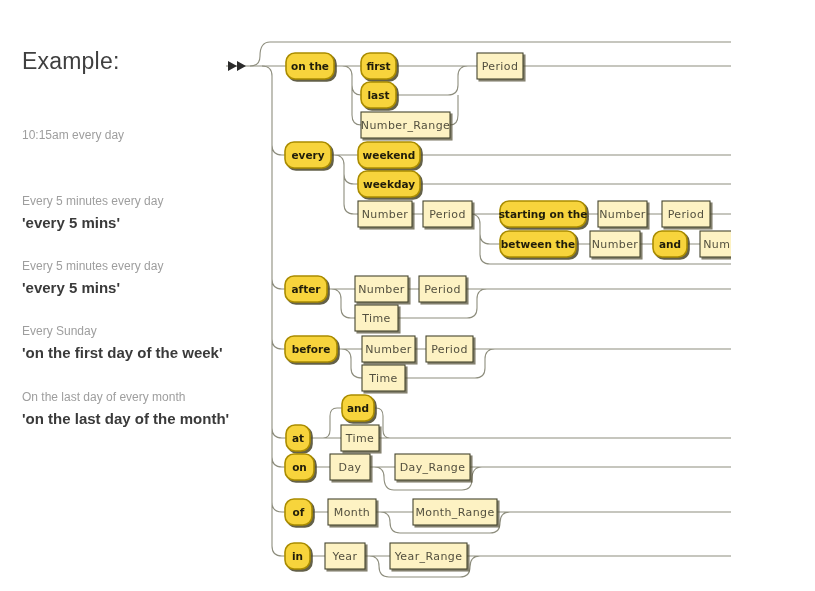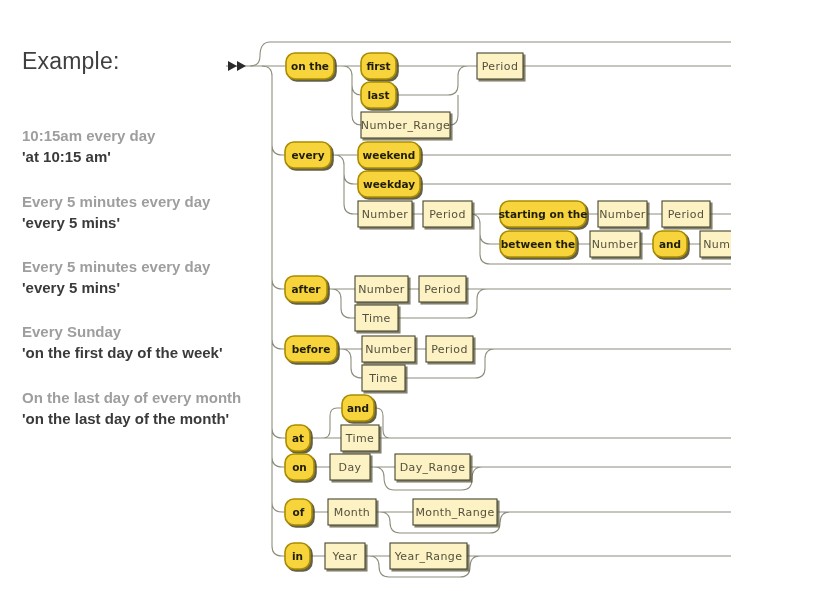--- a/index.html
+++ b/index.html
@@ -1,41 +1,40 @@
 <!DOCTYPE html>
 <html><head>
 <meta charset="utf-8">
 <style>
   html,body{margin:0;padding:0;background:#fff;}
   #app{position:relative;width:731px;height:591px;background:#ffffff;overflow:hidden;
        font-family:"Liberation Sans",sans-serif;}
   .heading{position:absolute;left:22px;top:48px;font-size:23px;color:#3f3f3f;letter-spacing:.2px;}
   .ex{position:absolute;left:22px;width:230px;}
-  .ex .desc{font-size:15px;line-height:21px;color:#9e9e9e;font-weight:bold;}
+  .ex .desc{font-size:12px;line-height:21px;color:#9e9e9e;}
   .ex .code{font-size:15px;line-height:22px;color:#3a3a3a;font-weight:bold;}
   svg{position:absolute;left:0;top:0;}
   .rail{stroke:#8e8e7e;stroke-width:1.1;fill:none;}
   .term{filter:drop-shadow(2px 2px 0 rgba(72,68,40,.85));}
   .term rect{fill:#f7d43c;stroke:#aa8c00;stroke-width:1.6;}
   .term text{font-family:"DejaVu Sans",sans-serif;font-size:10.5px;font-weight:bold;fill:#201d0a;text-anchor:middle;}
   .nt{filter:drop-shadow(2.5px 2.5px 0 rgba(80,76,50,.7));}
   .nt rect{fill:#fdf2c3;stroke:#45452f;stroke-width:1.1;}
   .nt text{font-family:"DejaVu Sans",sans-serif;font-size:11px;fill:#53503f;letter-spacing:.4px;text-anchor:middle;}
   .start{fill:#2b2b2b;stroke:none;}
 </style>
 </head>
 <body>
 
 <div id="app">
 
   <div class="heading">Example:</div>
 
   <div class="ex" style="top:125px">
     <div class="desc">10:15am every day</div>
-    <div class="code">'at 10:15 am'</div>
   </div>
   <div class="ex" style="top:191px">
     <div class="desc">Every 5 minutes every day</div>
     <div class="code">'every 5 mins'</div>
   </div>
   <div class="ex" style="top:256px">
     <div class="desc">Every 5 minutes every day</div>
     <div class="code">'every 5 mins'</div>
   </div>
   <div class="ex" style="top:321px">

